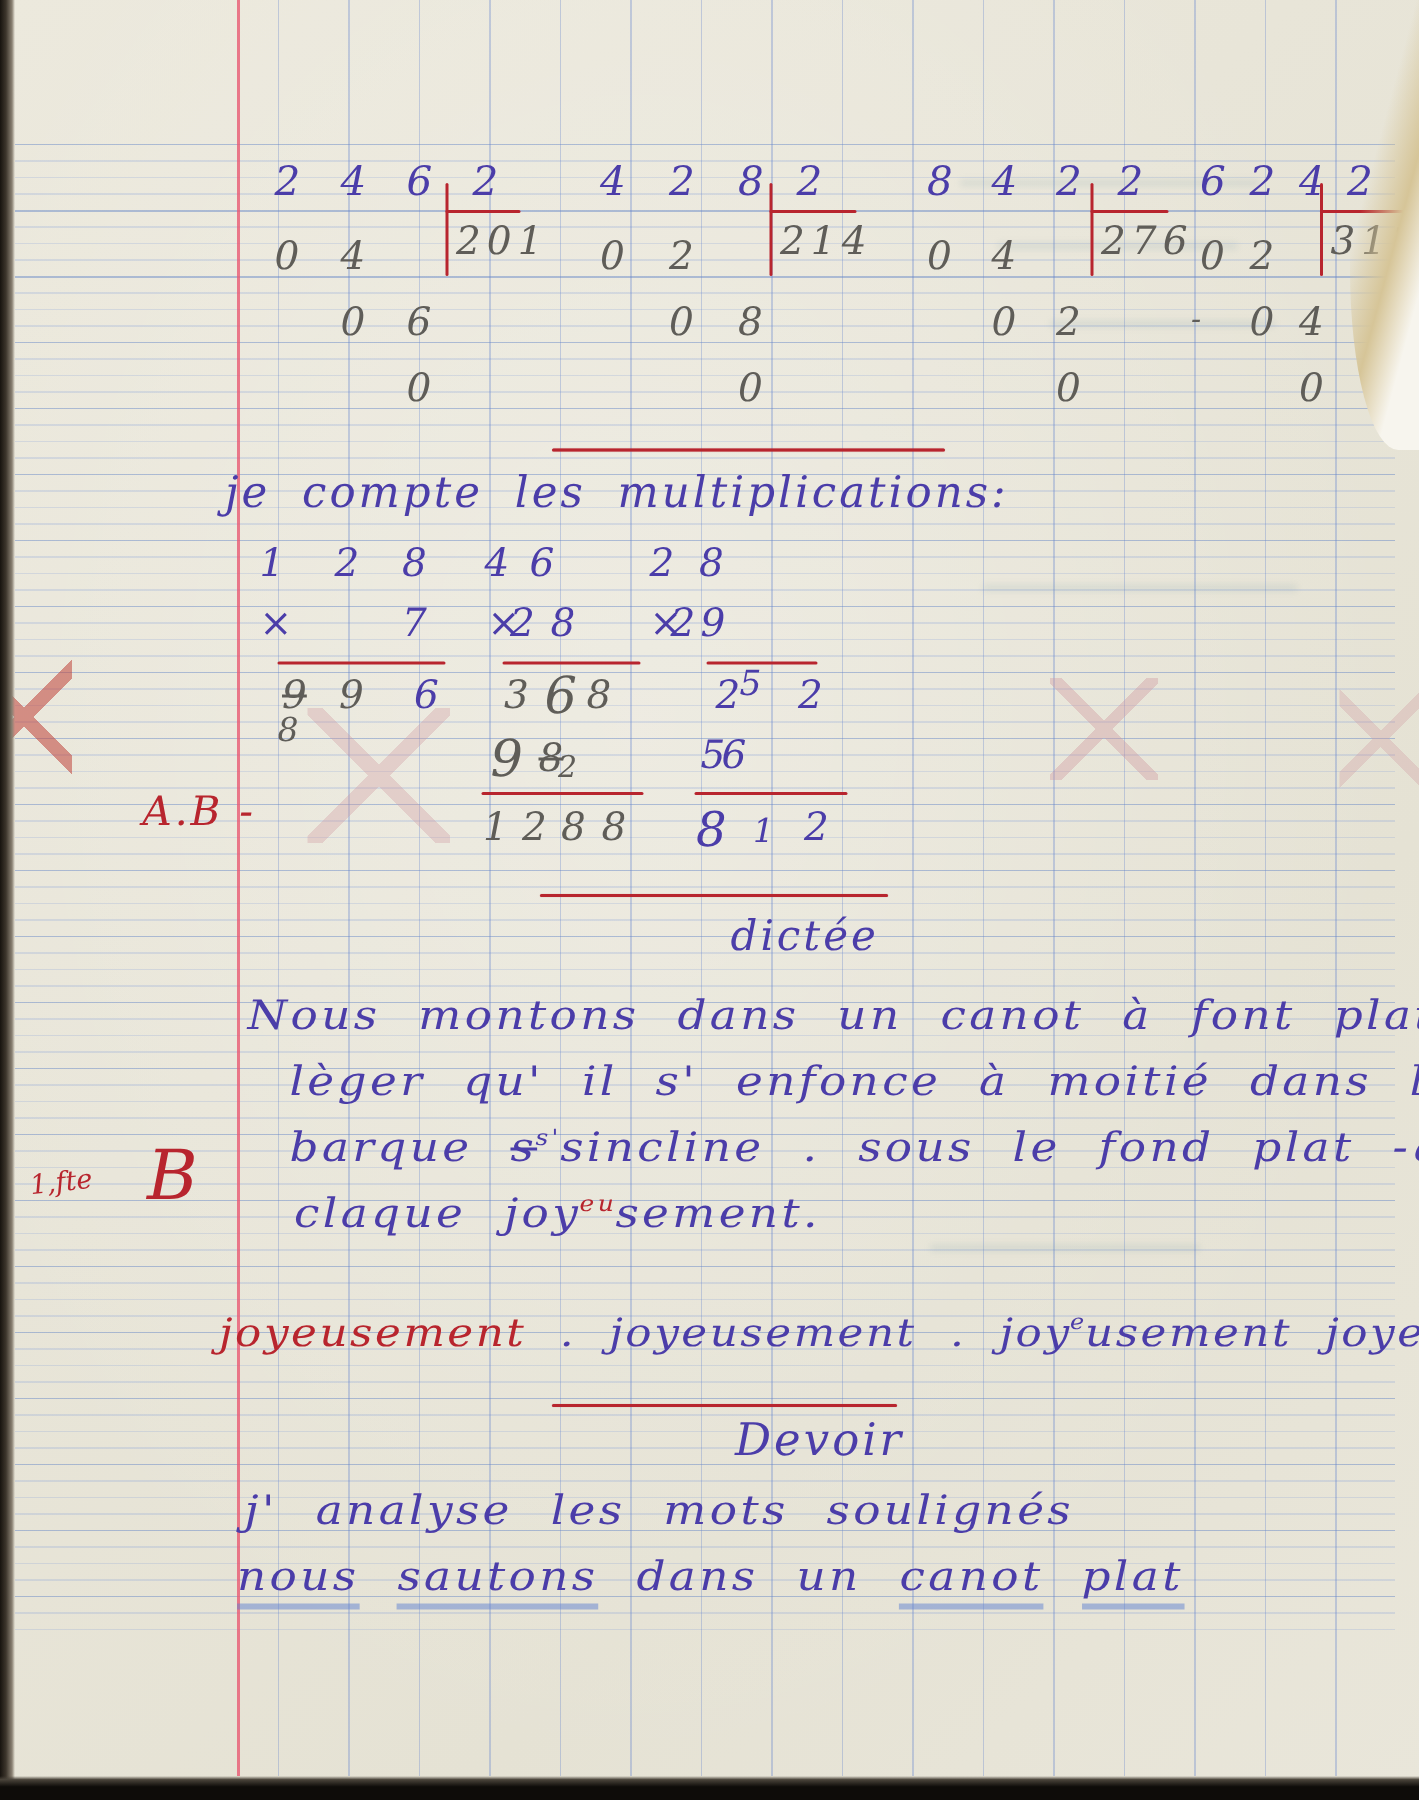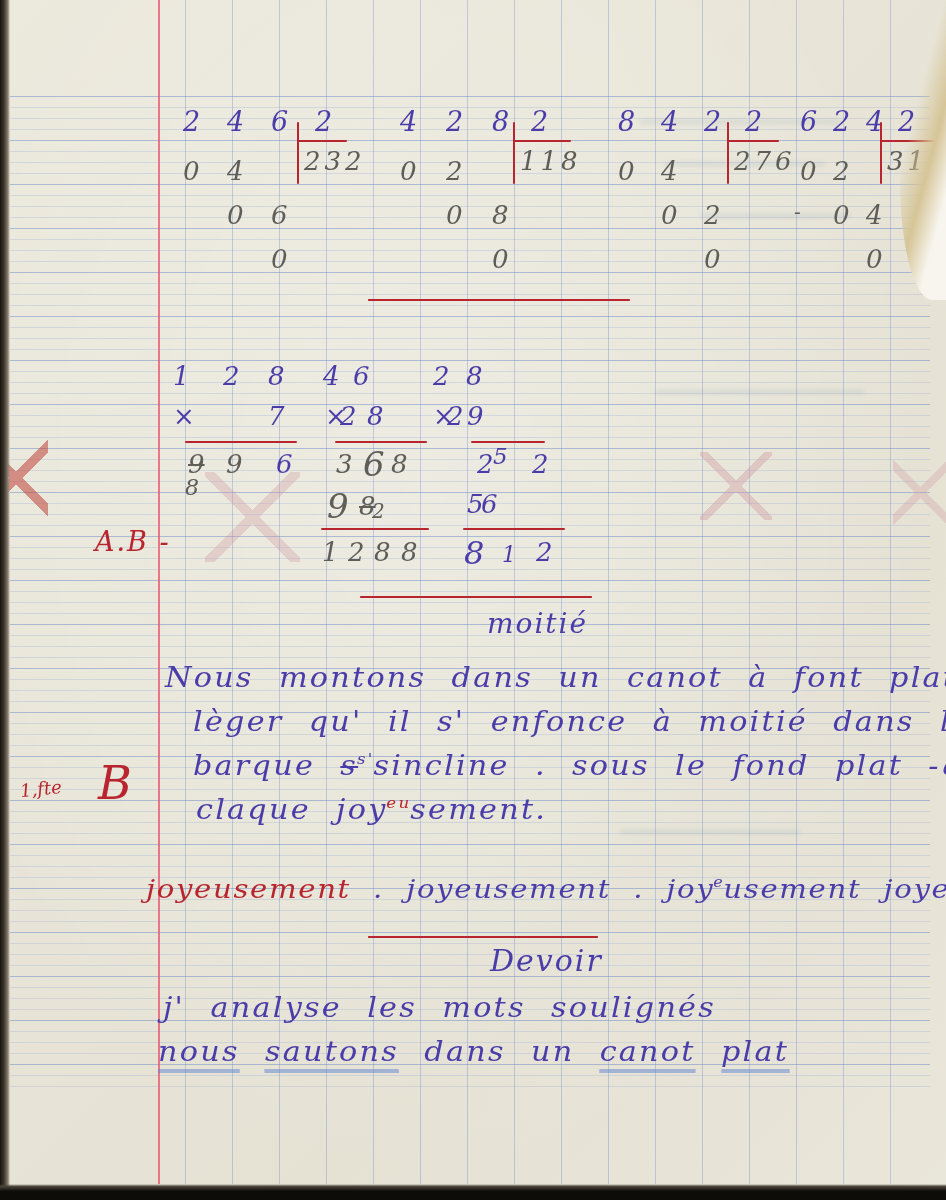--- a/index.html
+++ b/index.html
@@ -78,47 +78,48 @@
 
     <div class="xmark" style="left:-16px;top:430px;width:64px;height:96px;color:#c0443c;opacity:.55;"></div>
     <div class="xmark" style="left:205px;top:472px;width:95px;height:90px;color:#d098a0;opacity:.33;"></div>
     <div class="xmark" style="left:700px;top:452px;width:72px;height:68px;color:#d098a0;opacity:.38;"></div>
     <div class="xmark" style="left:893px;top:450px;width:55px;height:85px;color:#d098a0;opacity:.3;"></div>
 
     <div class="sep" style="left:368px;top:299px;width:262px;"></div>
     <div class="sep" style="left:360px;top:596px;width:232px;"></div>
     <div class="sep" style="left:368px;top:936px;width:230px;"></div>
 
-    <div class="hw ink heading" style="left:487px;top:610px;">moitié</div>
+    <div class="hw ink heading" style="left:150px;top:314px;font-size:29px;word-spacing:10px;">je compte les multiplications:</div>
+    <div class="hw ink heading" style="left:487px;top:610px;">dictée</div>
     <div class="hw ink heading" style="left:490px;top:946px;font-size:30px;">Devoir</div>
 
     <div class="hw red" style="left:95px;top:528px;font-size:27px;letter-spacing:2px;">A.B -</div>
     <div class="hw red" style="left:20px;top:780px;font-size:18px;transform:rotate(-6deg);">1,fte</div>
     <div class="hw red" style="left:98px;top:760px;font-size:46px;">B</div>
 
     <div class="sheet" id="built">
         <div class="hw ink" style="left: 183px; top: 108px; font-size: 27px;">2</div>
         <div class="hw ink" style="left: 227px; top: 108px; font-size: 27px;">4</div>
         <div class="hw ink" style="left: 271px; top: 108px; font-size: 27px;">6</div>
         <div class="dbar" style="left: 297px; top: 122px; height: 62px;"></div>
         <div class="redline" style="left: 297px; top: 140px; width: 50px;"></div>
         <div class="hw ink" style="left: 315px; top: 108px; font-size: 27px;">2</div>
-        <div class="hw pencil" style="left: 304px; top: 148px; font-size: 26px; letter-spacing: 4px;">232</div>
+        <div class="hw pencil" style="left: 304px; top: 148px; font-size: 26px; letter-spacing: 4px;">201</div>
         <div class="hw pencil" style="left: 183px; top: 158px; font-size: 26px;">0</div>
         <div class="hw pencil" style="left: 227px; top: 158px; font-size: 26px;">4</div>
         <div class="hw pencil" style="left: 227px; top: 202px; font-size: 26px;">0</div>
         <div class="hw pencil" style="left: 271px; top: 202px; font-size: 26px;">6</div>
         <div class="hw pencil" style="left: 271px; top: 246px; font-size: 26px;">0</div>
         <div class="hw ink" style="left: 400px; top: 108px; font-size: 27px;">4</div>
         <div class="hw ink" style="left: 446px; top: 108px; font-size: 27px;">2</div>
         <div class="hw ink" style="left: 492px; top: 108px; font-size: 27px;">8</div>
         <div class="dbar" style="left: 513px; top: 122px; height: 62px;"></div>
         <div class="redline" style="left: 513px; top: 140px; width: 58px;"></div>
         <div class="hw ink" style="left: 531px; top: 108px; font-size: 27px;">2</div>
-        <div class="hw pencil" style="left: 520px; top: 148px; font-size: 26px; letter-spacing: 4px;">118</div>
+        <div class="hw pencil" style="left: 520px; top: 148px; font-size: 26px; letter-spacing: 4px;">214</div>
         <div class="hw pencil" style="left: 400px; top: 158px; font-size: 26px;">0</div>
         <div class="hw pencil" style="left: 446px; top: 158px; font-size: 26px;">2</div>
         <div class="hw pencil" style="left: 446px; top: 202px; font-size: 26px;">0</div>
         <div class="hw pencil" style="left: 492px; top: 202px; font-size: 26px;">8</div>
         <div class="hw pencil" style="left: 492px; top: 246px; font-size: 26px;">0</div>
         <div class="hw ink" style="left: 618px; top: 108px; font-size: 27px;">8</div>
         <div class="hw ink" style="left: 661px; top: 108px; font-size: 27px;">4</div>
         <div class="hw ink" style="left: 704px; top: 108px; font-size: 27px;">2</div>
         <div class="dbar" style="left: 727px; top: 122px; height: 62px;"></div>
         <div class="redline" style="left: 727px; top: 140px; width: 52px;"></div>

